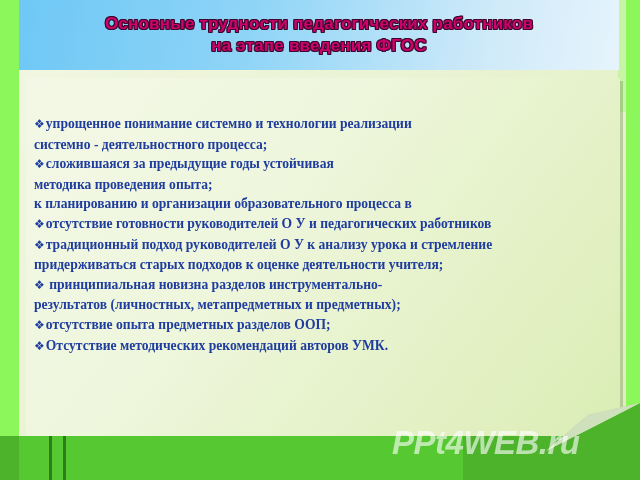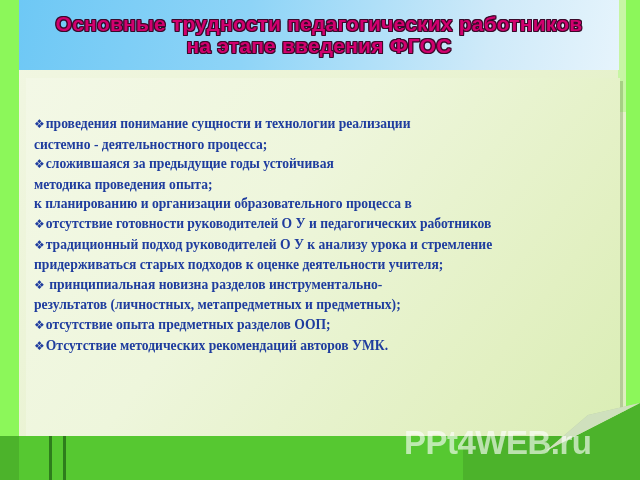--- a/index.html
+++ b/index.html
@@ -81,21 +81,21 @@
     width: 600px; height: 70px;
     background: linear-gradient(100deg, #6ec8f5 0%, #8ed4f7 38%, #cfeaf9 78%, #e6f4fc 100%);
     display: flex;
     align-items: center;
     justify-content: center;
   }
   .title-text {
     text-align: center;
     font-family: "Liberation Sans", "DejaVu Sans", sans-serif;
     font-weight: bold;
-    font-size: 21px;
+    font-size: 17px;
     line-height: 22px;
     color: #d1006e;
     letter-spacing: 0.2px;
     text-shadow:
       -1px -1px 0 #3b0a2a,
        1px -1px 0 #3b0a2a,
       -1px  1px 0 #3b0a2a,
        1px  1px 0 #3b0a2a,
        0   -1px 0 #3b0a2a,
        0    1px 0 #3b0a2a,
@@ -138,27 +138,28 @@
   .bullet {
     color: #1f3d9e;
     font-family: "DejaVu Sans", sans-serif;
     font-size: 12px;
     margin-right: 1px;
   }
 
   
   .watermark {
     position: absolute;
-    left: 404px; top: 424px;
+    left: 392px; top: 424px;
     font-family: "Liberation Sans", "DejaVu Sans", sans-serif;
     font-weight: bold;
     font-size: 33px;
     letter-spacing: -0.5px;
     color: rgba(255,255,255,0.62);
     pointer-events: none;
+    font-style: italic;
   }
   .page-curl {
     position: absolute;
     left: 546px; top: 403px;
     width: 94px; height: 48px;
     pointer-events: none;
   }
 </style>
 </head>
 <body>
@@ -174,21 +175,21 @@
   <div class="title-box">
     <div class="title-text">
       <span class="title-line">Основные трудности педагогических работников</span>
       <span class="title-line">на этапе введения ФГОС</span>
     </div>
   </div>
 
   <div class="content-shadow"></div>
   <div class="content-box"></div>
   <div class="content-inner" id="body-list">
-      <div class="para"><span class="bullet">❖</span><span>проведения понимание сущности и технологии реализации</span></div>
+      <div class="para"><span class="bullet">❖</span><span>упрощенное понимание системно и технологии реализации</span></div>
       <div class="para"><span>системно - деятельностного процесса;</span></div>
       <div class="para"><span class="bullet">❖</span><span>сложившаяся за предыдущие  годы устойчивая</span></div>
       <div class="para"><span>методика проведения опыта;</span></div>
       <div class="para"><span> к планированию и  организации образовательного процесса в</span></div>
       <div class="para"><span class="bullet">❖</span><span>отсутствие готовности руководителей О У и педагогических работников</span></div>
       <div class="para"><span class="bullet">❖</span><span>традиционный подход руководителей О У к анализу урока и стремление</span></div>
       <div class="para"><span> придерживаться старых подходов к оценке деятельности учителя;</span></div>
       <div class="para"><span class="bullet">❖</span><span> принципиальная новизна разделов инструментально-</span></div>
       <div class="para"><span>результатов (личностных, метапредметных и предметных);</span></div>
       <div class="para"><span class="bullet">❖</span><span>отсутствие опыта  предметных разделов ООП;</span></div>

